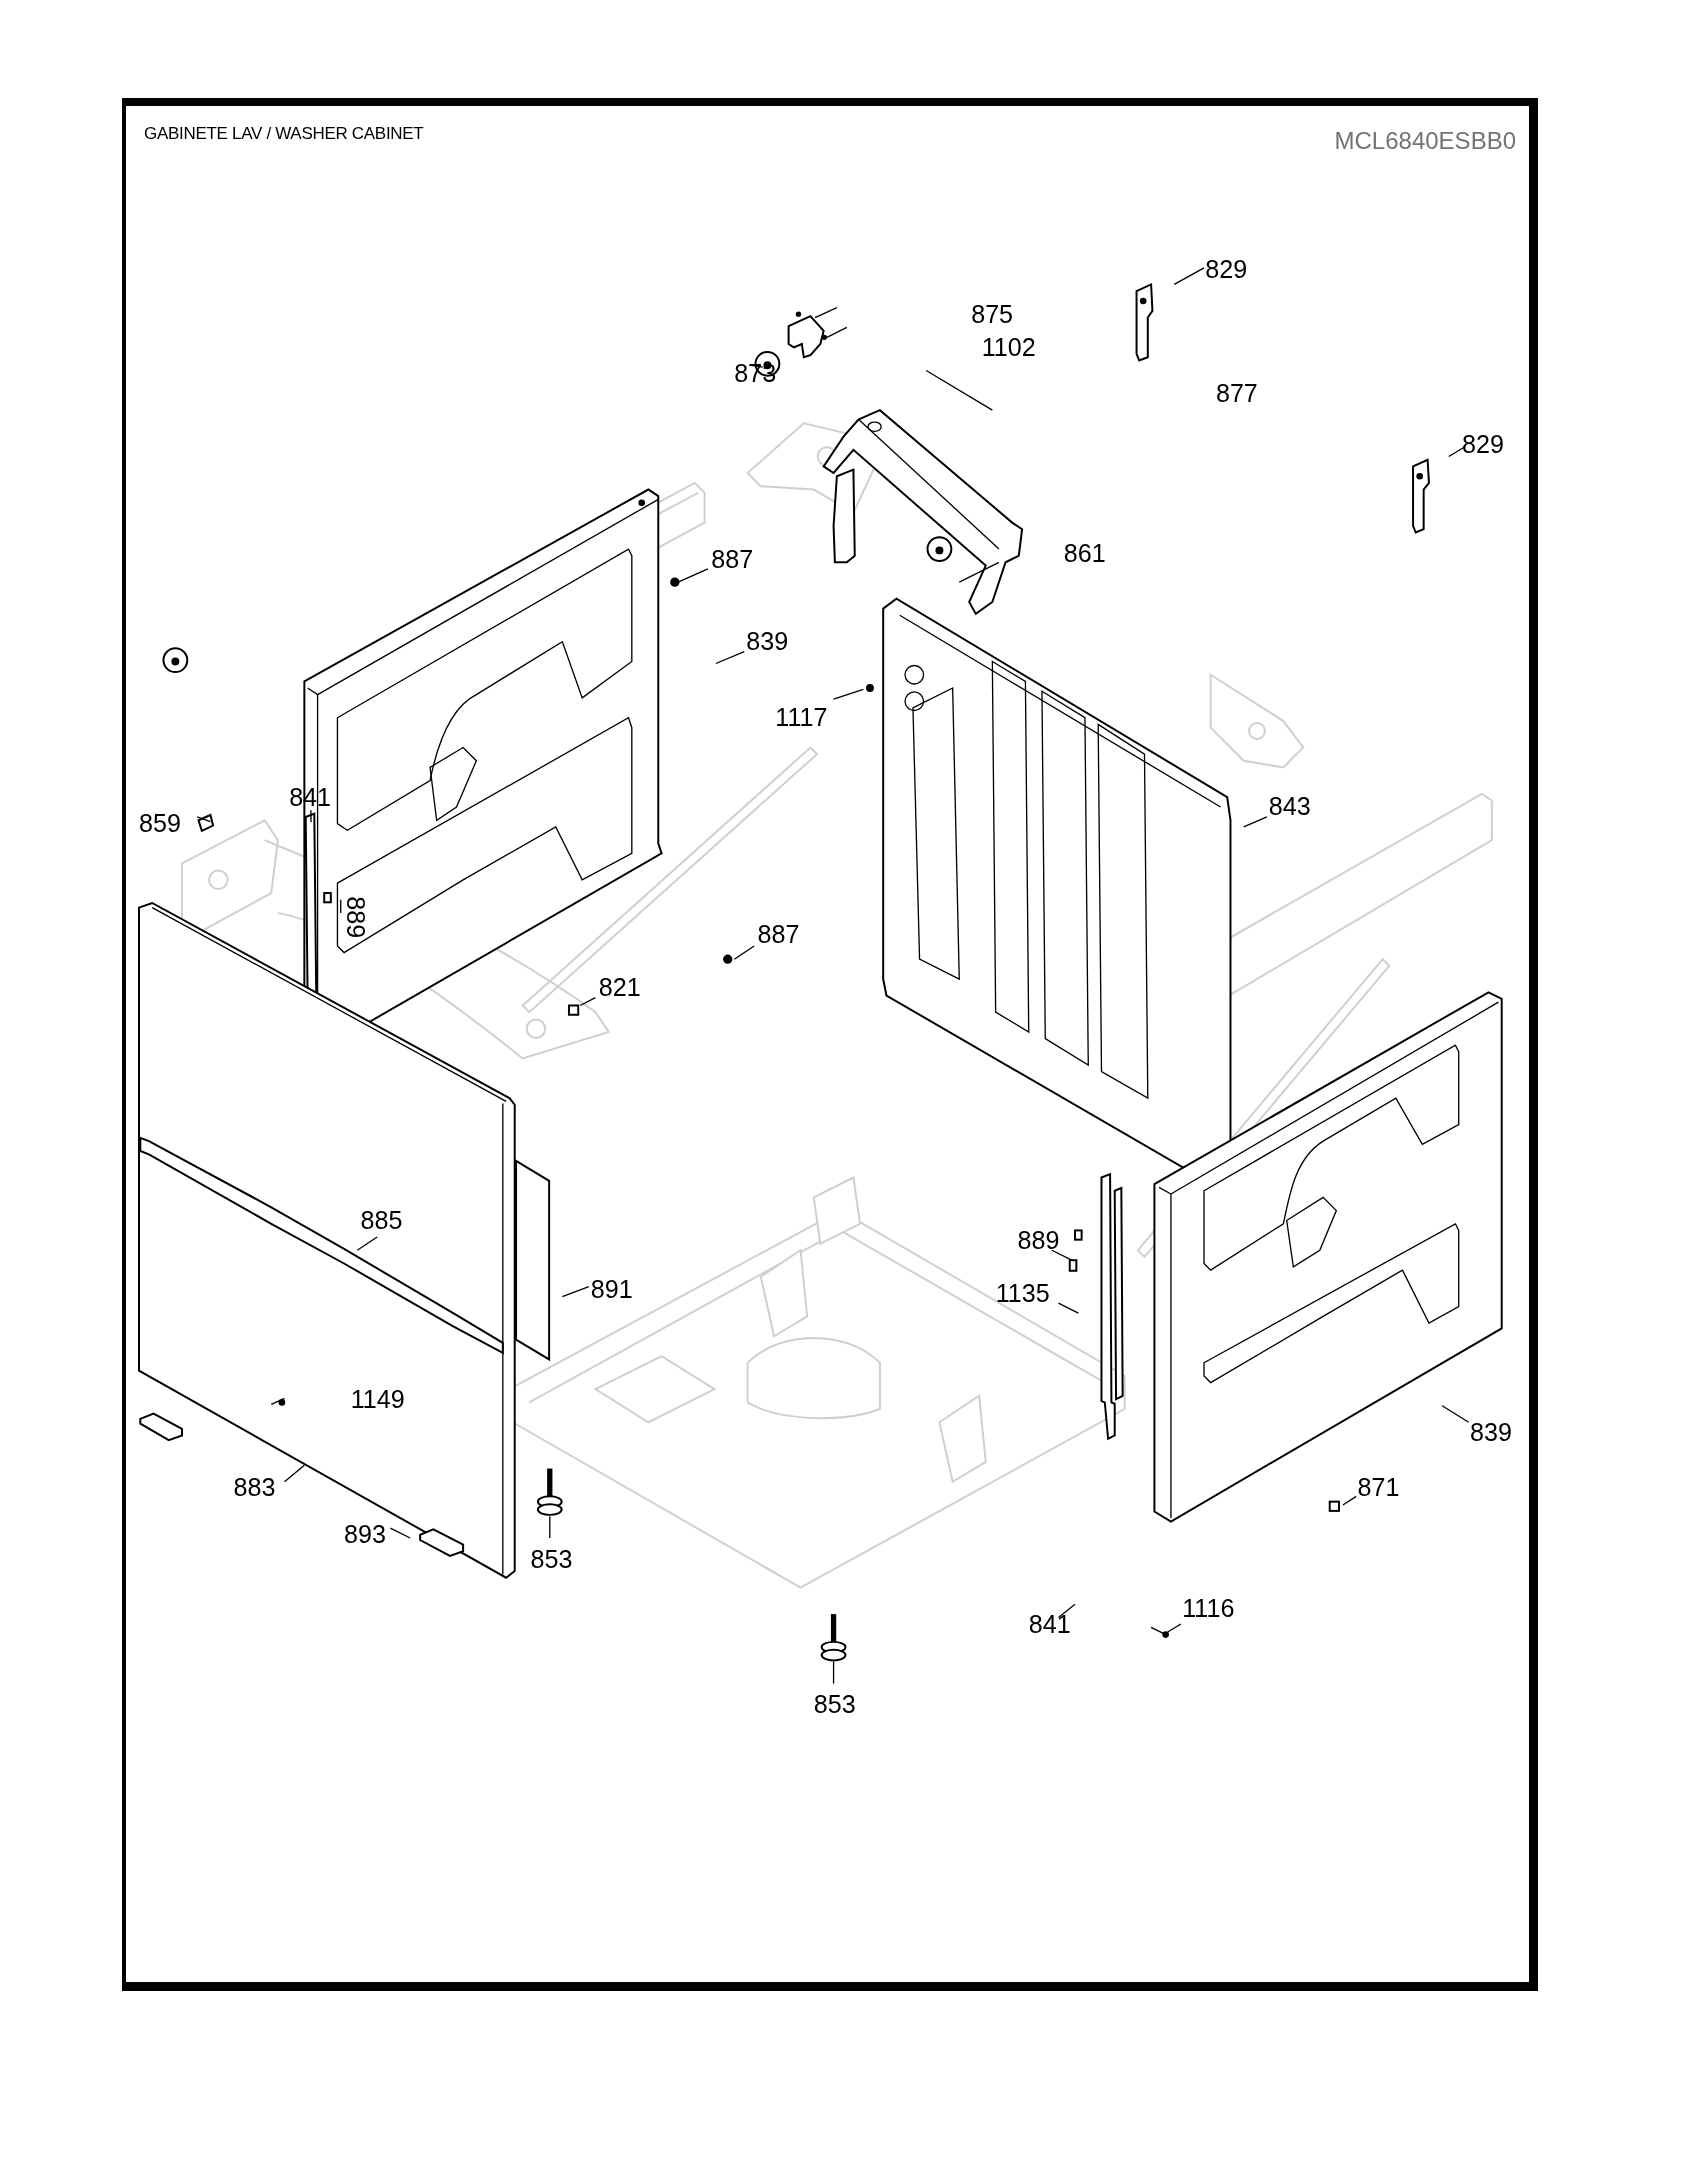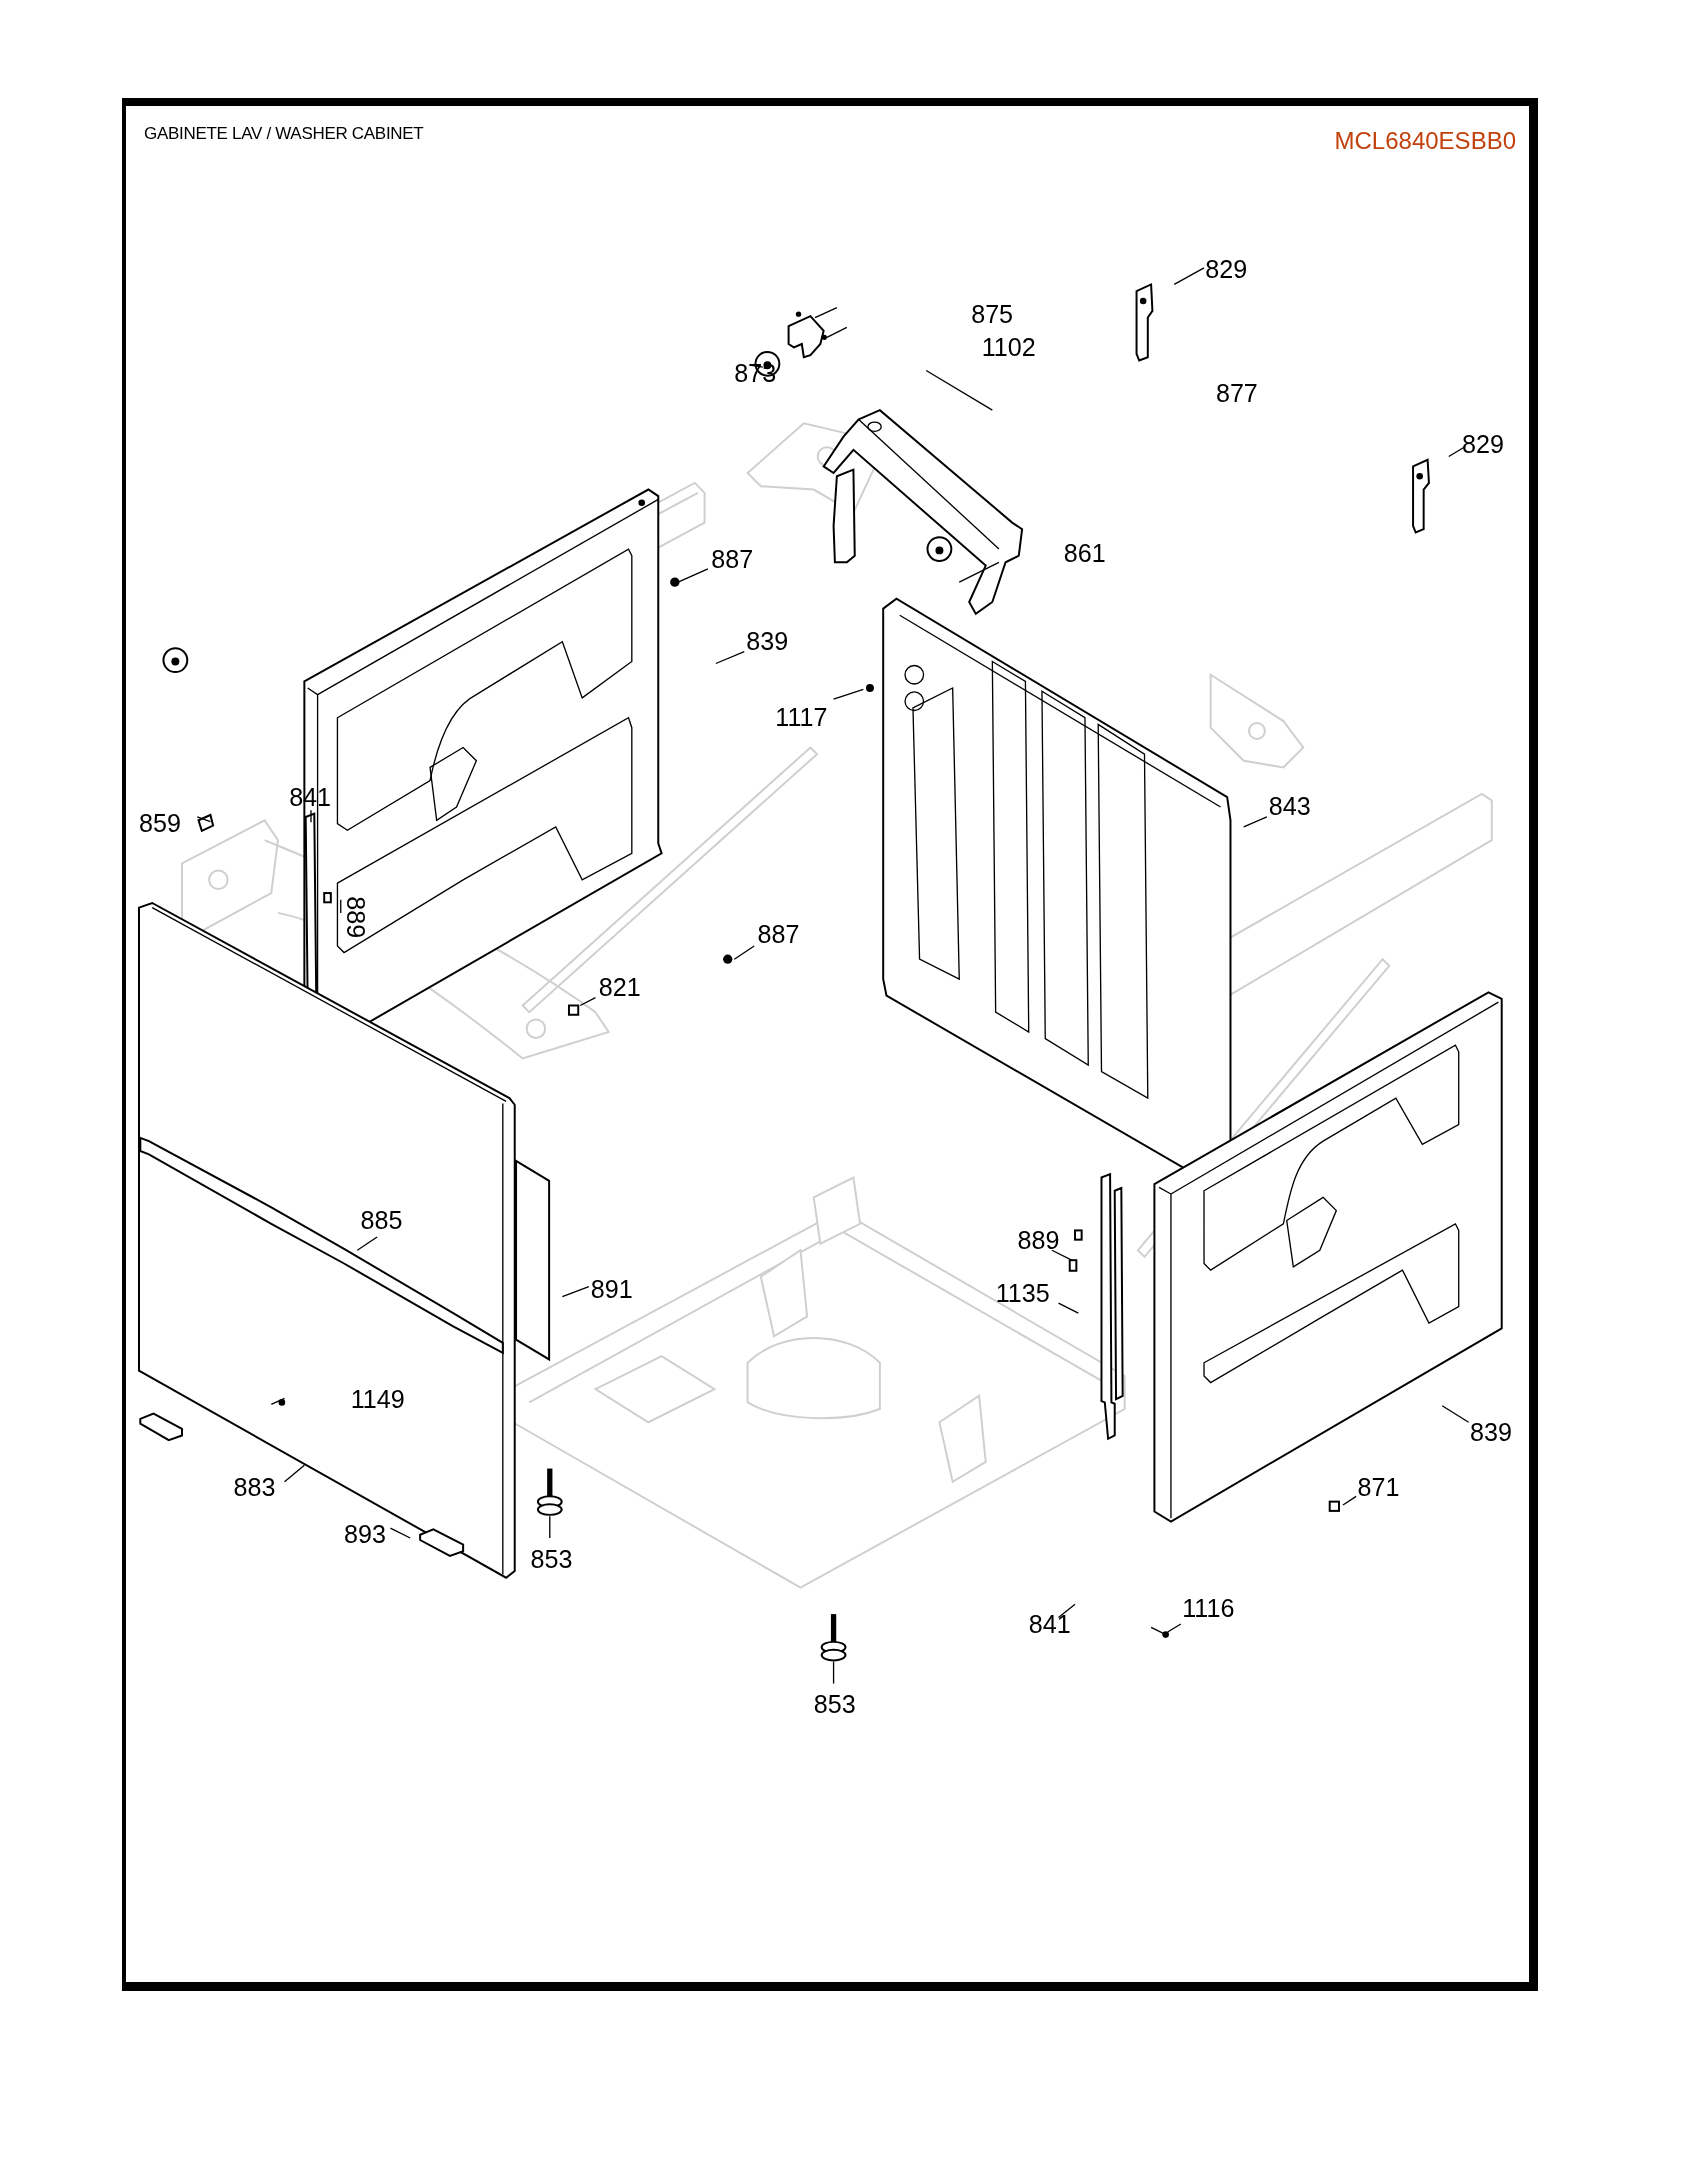--- a/index.html
+++ b/index.html
@@ -1,19 +1,19 @@
 <!DOCTYPE html>
 <html style="font-size:10.6px"><head>
 <meta charset="utf-8">
 <style>
   html, body { margin: 0; padding: 0; background: #ffffff; }
   body { width: 1687px; height: 2183px; position: relative; overflow: hidden; font-family: "Liberation Sans", sans-serif; }
   .frame { position: absolute; left: 122px; top: 98px; width: 1416px; height: 1893px; border-left: 4px solid #000; border-top: 8px solid #000; border-right: 9.3px solid #000; border-bottom: 9.3px solid #000; box-sizing: border-box; }
   .title-left { position: absolute; left: 144px; top: 124px; font-size: 17px; color: #000; letter-spacing: -0.3px; }
-  .title-right { position: absolute; right: 171px; top: 127px; font-size: 24px; color: #c2410c; }
+  .title-right { position: absolute; right: 171px; top: 127px; font-size: 24px; color: #737373; }
   svg.diagram { position: absolute; left: 0; top: 0; }
   .callout { font-family: "Liberation Sans", sans-serif; font-size: 38px; fill: #000; }
   .leader { stroke: #000; stroke-width: 2; fill: none; }
   .part { stroke: #000; stroke-width: 3; fill: #fff; }
   .part-thin { stroke: #000; stroke-width: 2; fill: none; }
   .ghost { stroke: #cfcfcf; stroke-width: 3; fill: none; }
   .ghost-fill { stroke: #cfcfcf; stroke-width: 3; fill: #fff; }
   .screw { fill: #000; }
 </style>
 </head>

